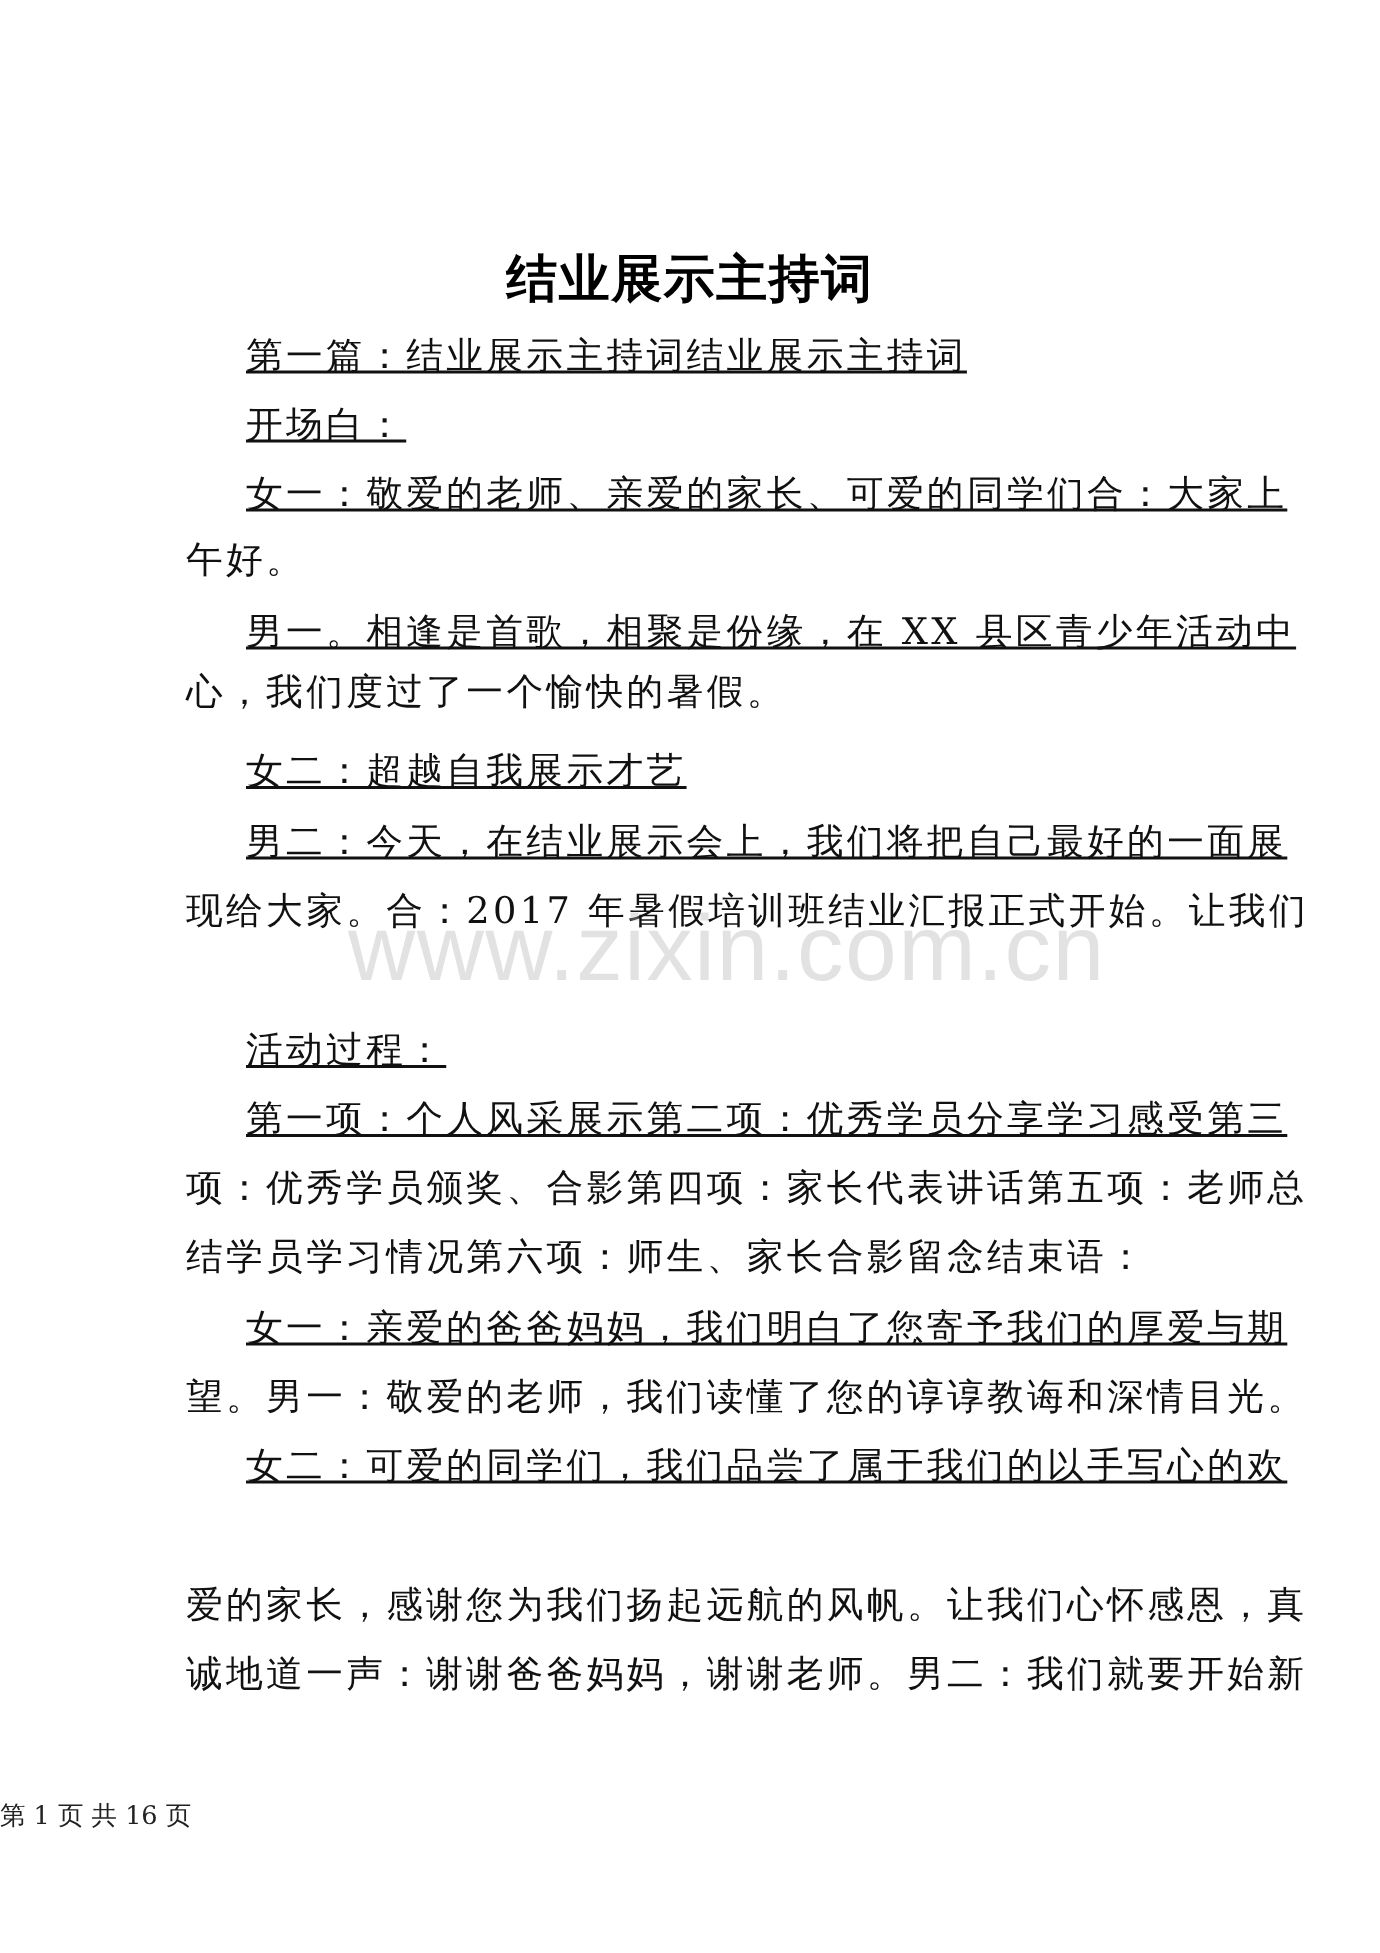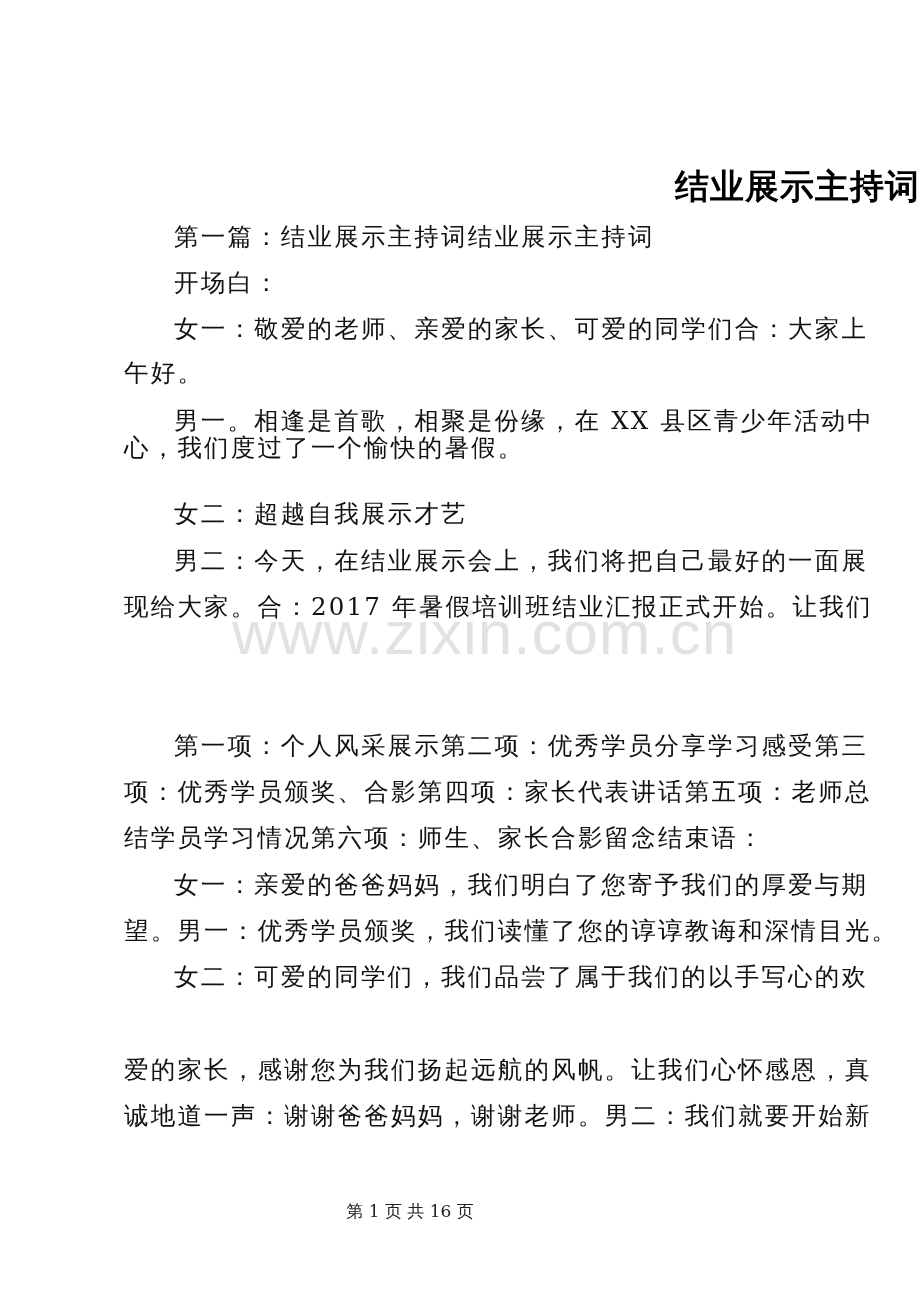--- a/index.html
+++ b/index.html
@@ -18,56 +18,56 @@
     .page {
       position: absolute;
       left: 0; top: 0;
       width: 920px; height: 1302px;
       background: #ffffff;
     }
     .title {
       position: absolute;
       left: 0; width: 920px;
       top: 164px;
-      text-align: right;
+      text-align: center;
       font-family: "DejaVu Sans", "Liberation Sans", sans-serif;
       font-weight: bold;
       font-size: 34px;
       line-height: 44px;
       letter-spacing: 1px;
       color: #000000;
     }
     .line {
       position: absolute;
       left: 124px;
       width: 680px;
       font-size: 24.5px;
       line-height: 30px;
       white-space: nowrap;
       letter-spacing: 2.2px;
       color: #111111;
     }
-    .line.indent { left: 174px; }
+    .line.indent { left: 164px; text-decoration: underline; }
     .watermark {
       position: absolute;
       left: 232px;
       top: 598px;
       font-family: "Liberation Sans", "DejaVu Sans", sans-serif;
       font-size: 62px;
       line-height: 70px;
       color: rgba(180,180,180,0.38);
       letter-spacing: 1px;
       pointer-events: none;
       white-space: nowrap;
     }
     .footer {
       position: absolute;
       left: 0; width: 820px;
       top: 1200px;
-      text-align: center;
+      text-align: left;
       font-family: "DejaVu Serif", "Liberation Serif", serif;
       font-size: 17px;
       line-height: 22px;
       color: #222222;
     }
   </style>
 </head>
 <body>
 
 <div class="page">
@@ -76,34 +76,35 @@
 
   <div class="line indent" style="top:222px">第一篇：结业展示主持词结业展示主持词</div>
   <div class="line indent" style="top:242px; top:242px;"></div>
 
   <div class="line indent" style="top:268px">开场白：</div>
 
   <div class="line indent" style="top:314px">女一：敬爱的老师、亲爱的家长、可爱的同学们合：大家上</div>
   <div class="line" style="top:358px">午好。</div>
 
   <div class="line indent" style="top:406px">男一。相逢是首歌，相聚是份缘，在 XX 县区青少年活动中</div>
-  <div class="line" style="top:433px">心，我们度过了一个愉快的暑假。</div>
+  <div class="line" style="top:446px">心，我们度过了一个愉快的暑假。</div>
 
   <div class="line indent" style="top:499px">女二：超越自我展示才艺</div>
 
   <div class="line indent" style="top:546px">男二：今天，在结业展示会上，我们将把自己最好的一面展</div>
   <div class="line" style="top:592px">现给大家。合：2017 年暑假培训班结业汇报正式开始。让我们</div>
 
+  <div class="line indent" style="top:685px">活动过程：</div>
 
   <div class="line indent" style="top:731px">第一项：个人风采展示第二项：优秀学员分享学习感受第三</div>
   <div class="line" style="top:777px">项：优秀学员颁奖、合影第四项：家长代表讲话第五项：老师总</div>
   <div class="line" style="top:823px">结学员学习情况第六项：师生、家长合影留念结束语：</div>
 
   <div class="line indent" style="top:870px">女一：亲爱的爸爸妈妈，我们明白了您寄予我们的厚爱与期</div>
-  <div class="line" style="top:916px">望。男一：优秀学员颁奖，我们读懂了您的谆谆教诲和深情目光。</div>
+  <div class="line" style="top:916px">望。男一：敬爱的老师，我们读懂了您的谆谆教诲和深情目光。</div>
 
   <div class="line indent" style="top:962px">女二：可爱的同学们，我们品尝了属于我们的以手写心的欢</div>
   <div class="line" style="top:1055px">爱的家长，感谢您为我们扬起远航的风帆。让我们心怀感恩，真</div>
   <div class="line" style="top:1101px">诚地道一声：谢谢爸爸妈妈，谢谢老师。男二：我们就要开始新</div>
 
   <div class="watermark">www.zixin.com.cn</div>
 
   <div class="footer">第 1 页  共 16 页</div>
 </div>
 

